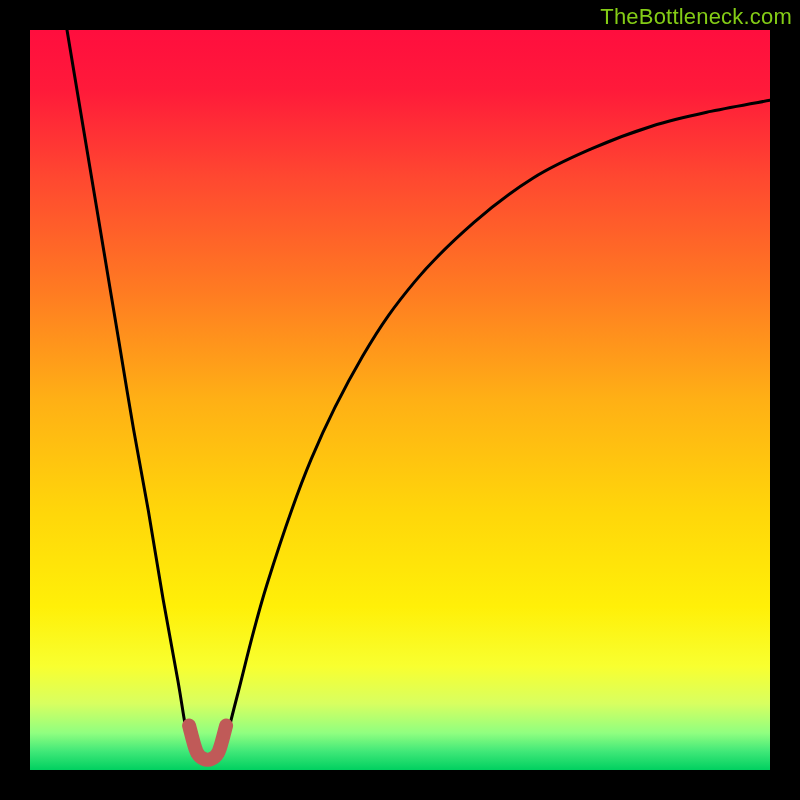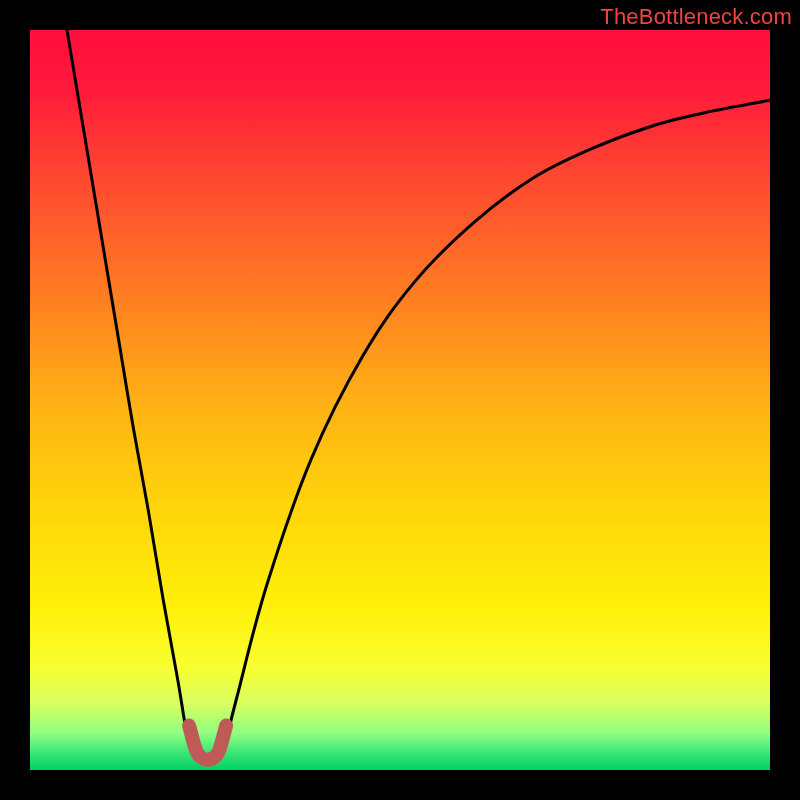--- a/index.html
+++ b/index.html
@@ -40,21 +40,21 @@
     width: 740px;
     height: 740px;
   }
   .watermark {
     position: absolute;
     top: 4px;
     right: 8px;
     font-family: Arial, Helvetica, sans-serif;
     font-size: 22px;
     font-weight: 500;
-    color: #ef4444;
+    color: #84cc16;
     letter-spacing: 0.2px;
     text-align: center;
   }
 </style>
 </head>
 <body>
 
 <div class="frame">
 
   <div class="plot">

